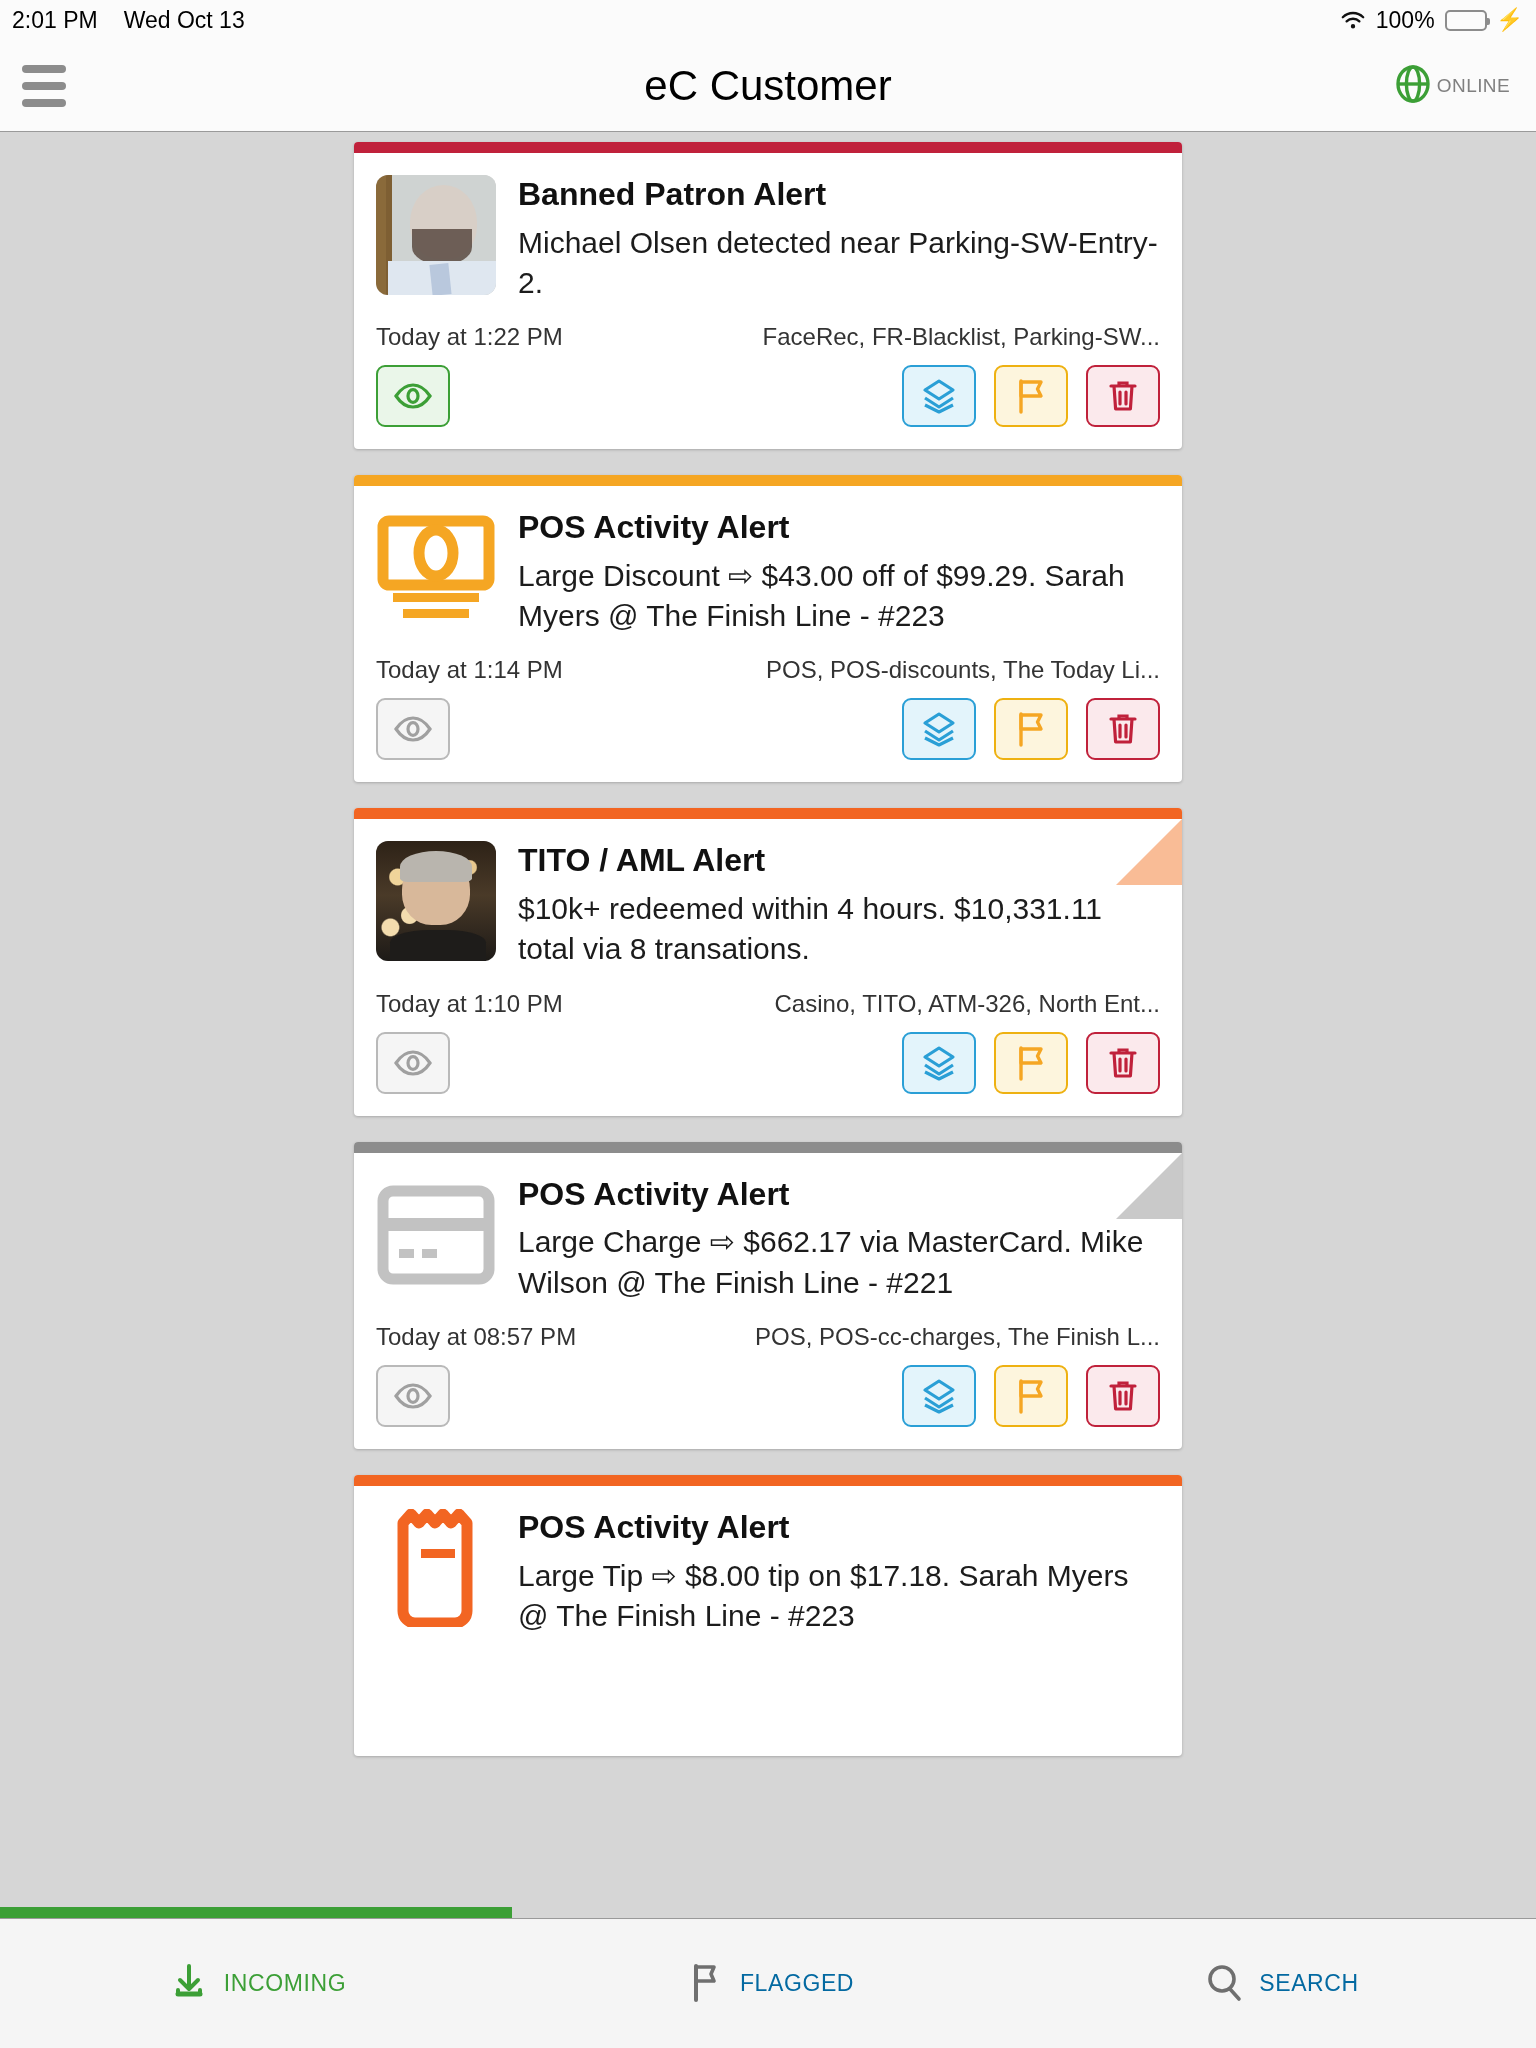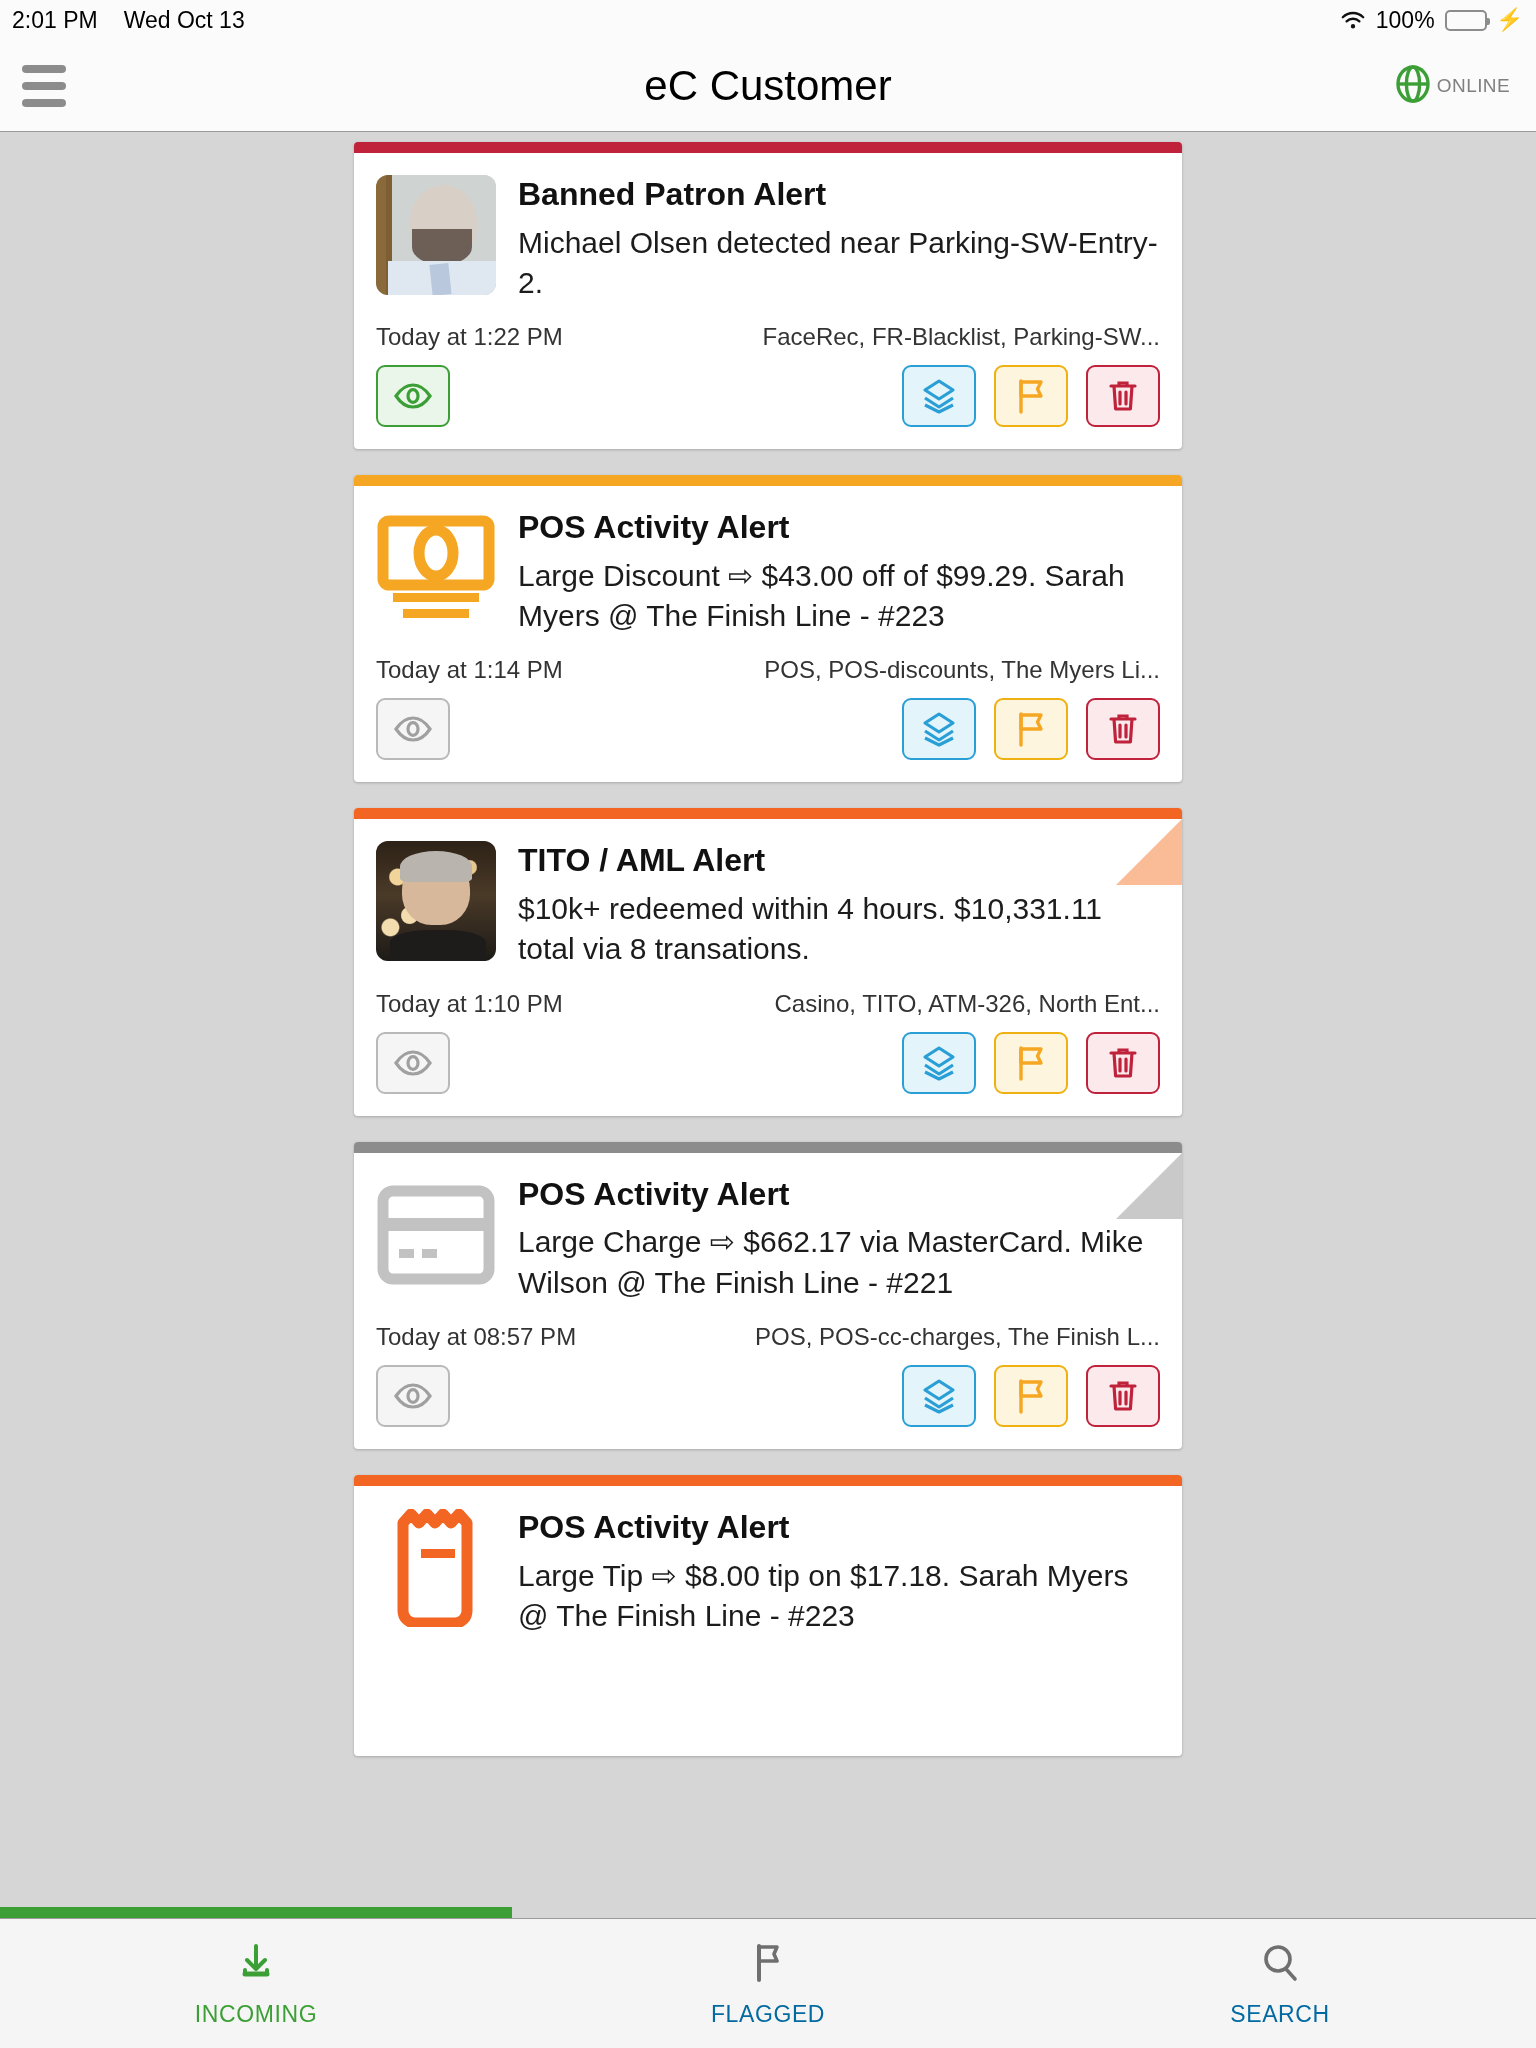--- a/index.html
+++ b/index.html
@@ -129,21 +129,21 @@
   .tabbar {
     position: absolute; bottom: 0; left: 0; width: 1536px; height: 130px;
     background: rgba(252,252,252,0.80);
     border-top: 1px solid #9a9a9a;
     display: flex;
   }
   .tab-indicator {
     position: absolute; top: -12px; left: 0; width: 512px; height: 11px; background: #3c9f36;
   }
   .tab {
-    flex: 1; display: flex; flex-direction: column; align-items: center;
+    flex: 1; display: flex; flex-direction: row; align-items: center;
     justify-content: center; gap: 12px; cursor: pointer;
   }
   .tab-label { font-size: 23px; letter-spacing: .6px; color: #0369a1; }
   .tab.active .tab-label { color: #3c9f36; }
 </style>
 </head>
 <body>
 
 <div class="device">
 
@@ -251,21 +251,21 @@
               <rect x="26" y="96" width="66" height="9" fill="#f5a623"></rect>
             </svg>
           </div>
           <div class="card-text">
             <div class="card-title">POS Activity Alert</div>
             <div class="card-desc">Large Discount ⇨ $43.00 off of $99.29. Sarah Myers @ The Finish Line - #223</div>
           </div>
         </div>
         <div class="card-meta">
           <span>Today at 1:14 PM</span>
-          <span class="meta-tags">POS, POS-discounts, The Myers Li...</span>
+          <span class="meta-tags">POS, POS-discounts, The Today Li...</span>
         </div>
         <div class="card-actions">
           <div class="abtn eye-off">
             <svg width="38" height="30" viewBox="0 0 38 30">
               <path d="M19 4 C28 4 34 12 36 15 C34 18 28 26 19 26 C10 26 4 18 2 15 C4 12 10 4 19 4 z" fill="none" stroke="#a0a0a0" stroke-width="3.2"></path>
               <ellipse cx="19" cy="15" rx="5" ry="6.4" fill="none" stroke="#a0a0a0" stroke-width="3.2"></ellipse>
             </svg>
           </div>
           <div class="actions-right">
             <div class="abtn stack">

